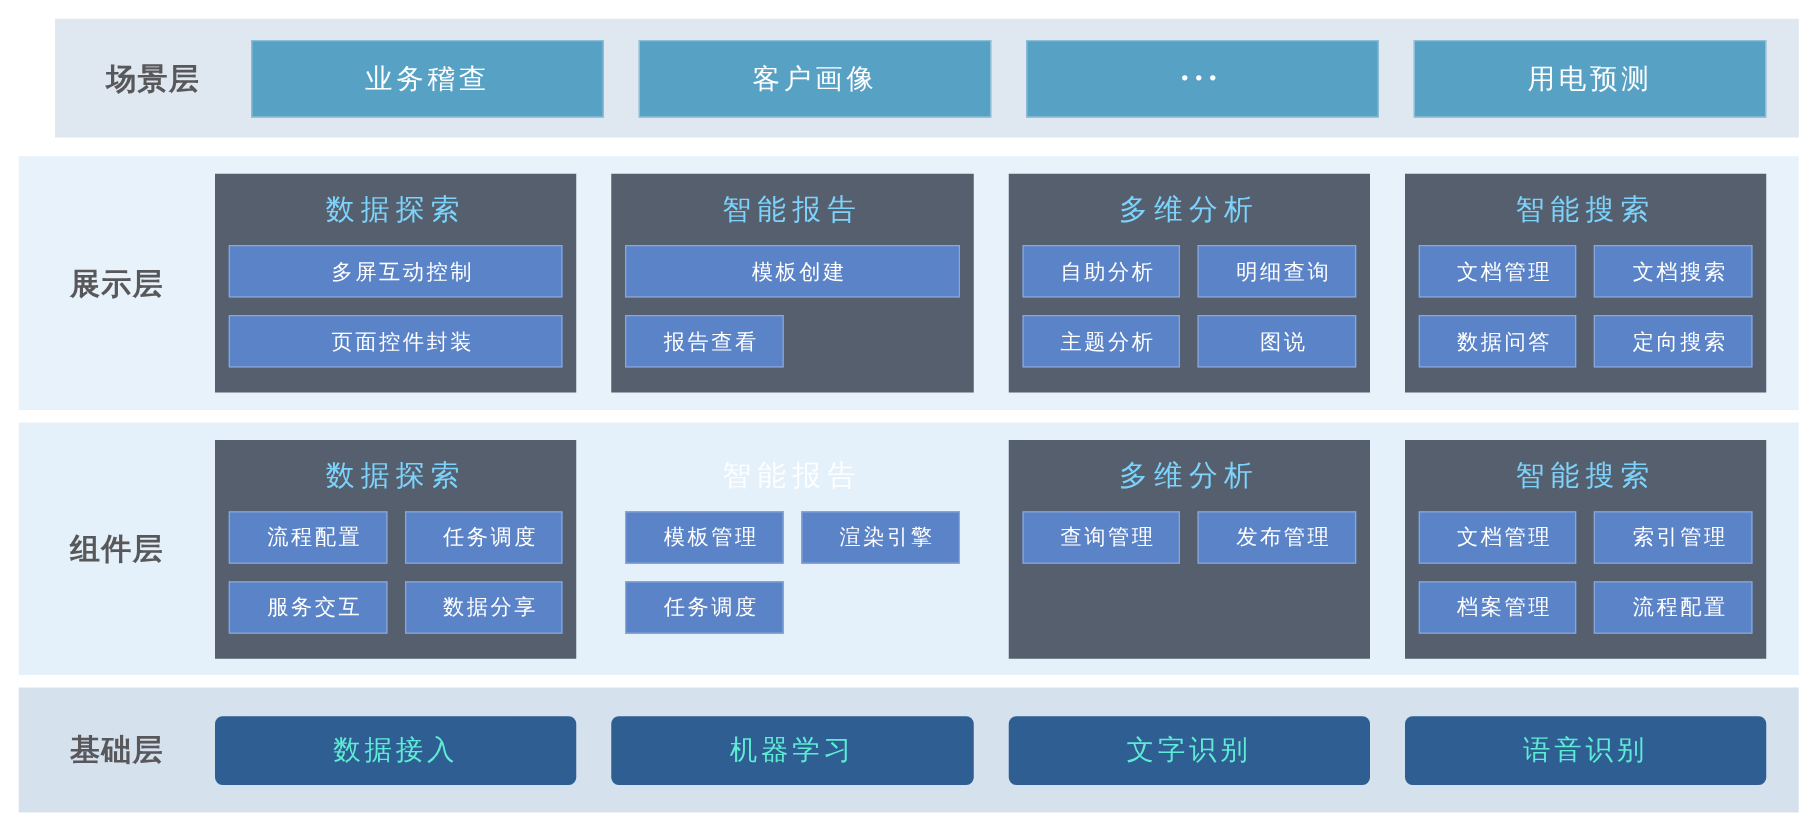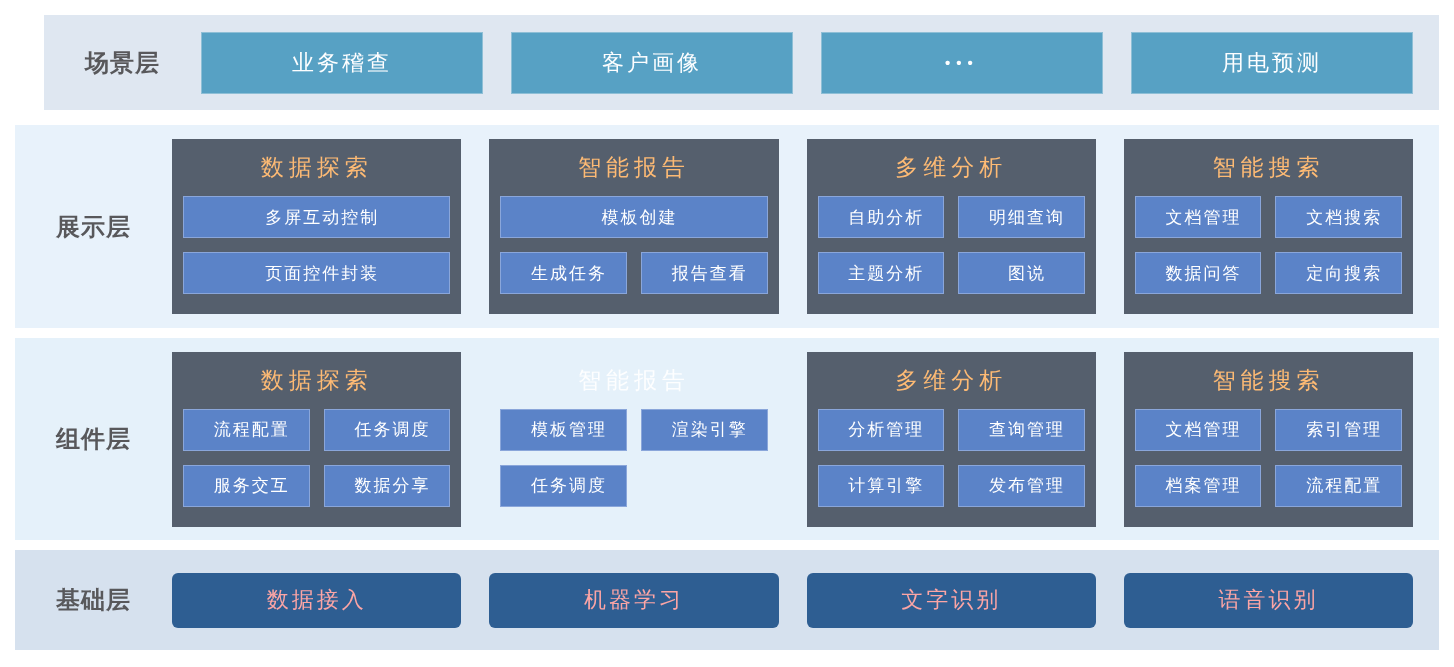--- a/index.html
+++ b/index.html
@@ -62,42 +62,42 @@
   .pill-teal.dots { font-size: 15px; font-weight: bold; letter-spacing: 6px; font-family: "Liberation Sans", sans-serif; }
 
   
   .pill-base {
     height: 55px;
     background: #2e5e92;
     border-radius: 6px;
     display: flex;
     align-items: center;
     justify-content: center;
-    color: #fca5a5;
+    color: #5eead4;
     font-size: 22px;
     letter-spacing: 3px;
     font-family: Liberation Sans, sans-serif;
   }
 
   
   .card {
     height: 175px;
     background: #555f6d;
     box-sizing: border-box;
     padding: 0 11px;
     display: flex;
     flex-direction: column;
   }
   .card.ghost { background: transparent; }
   .card-title {
     height: 57px;
     display: flex;
     align-items: center;
     justify-content: center;
-    color: #fdba74;
+    color: #7dd3fc;
     font-size: 23px;
     letter-spacing: 5px;
     font-family: "Liberation Serif", serif;
   }
   .card.ghost .card-title { color: rgba(255,255,255,0.92); }
   .card-btns {
     display: grid;
     grid-template-columns: 1fr 1fr;
     gap: 14px;
   }
@@ -142,21 +142,20 @@
         <div class="card-btns cols-1">
           <div class="sbtn">多屏互动控制</div>
           <div class="sbtn">页面控件封装</div>
         </div>
       </div>
 
       <div class="card">
         <div class="card-title">智能报告</div>
         <div class="card-btns">
           <div class="sbtn span2">模板创建</div>
-          <div class="sbtn">生成任务</div>
           <div class="sbtn">报告查看</div>
         </div>
       </div>
 
       <div class="card">
         <div class="card-title">多维分析</div>
         <div class="card-btns">
           <div class="sbtn">自助分析</div>
           <div class="sbtn">明细查询</div>
           <div class="sbtn">主题分析</div>
@@ -196,23 +195,21 @@
         <div class="card-btns">
           <div class="sbtn">模板管理</div>
           <div class="sbtn">渲染引擎</div>
           <div class="sbtn">任务调度</div>
         </div>
       </div>
 
       <div class="card">
         <div class="card-title">多维分析</div>
         <div class="card-btns">
-          <div class="sbtn">分析管理</div>
           <div class="sbtn">查询管理</div>
-          <div class="sbtn">计算引擎</div>
           <div class="sbtn">发布管理</div>
         </div>
       </div>
 
       <div class="card">
         <div class="card-title">智能搜索</div>
         <div class="card-btns">
           <div class="sbtn">文档管理</div>
           <div class="sbtn">索引管理</div>
           <div class="sbtn">档案管理</div>

